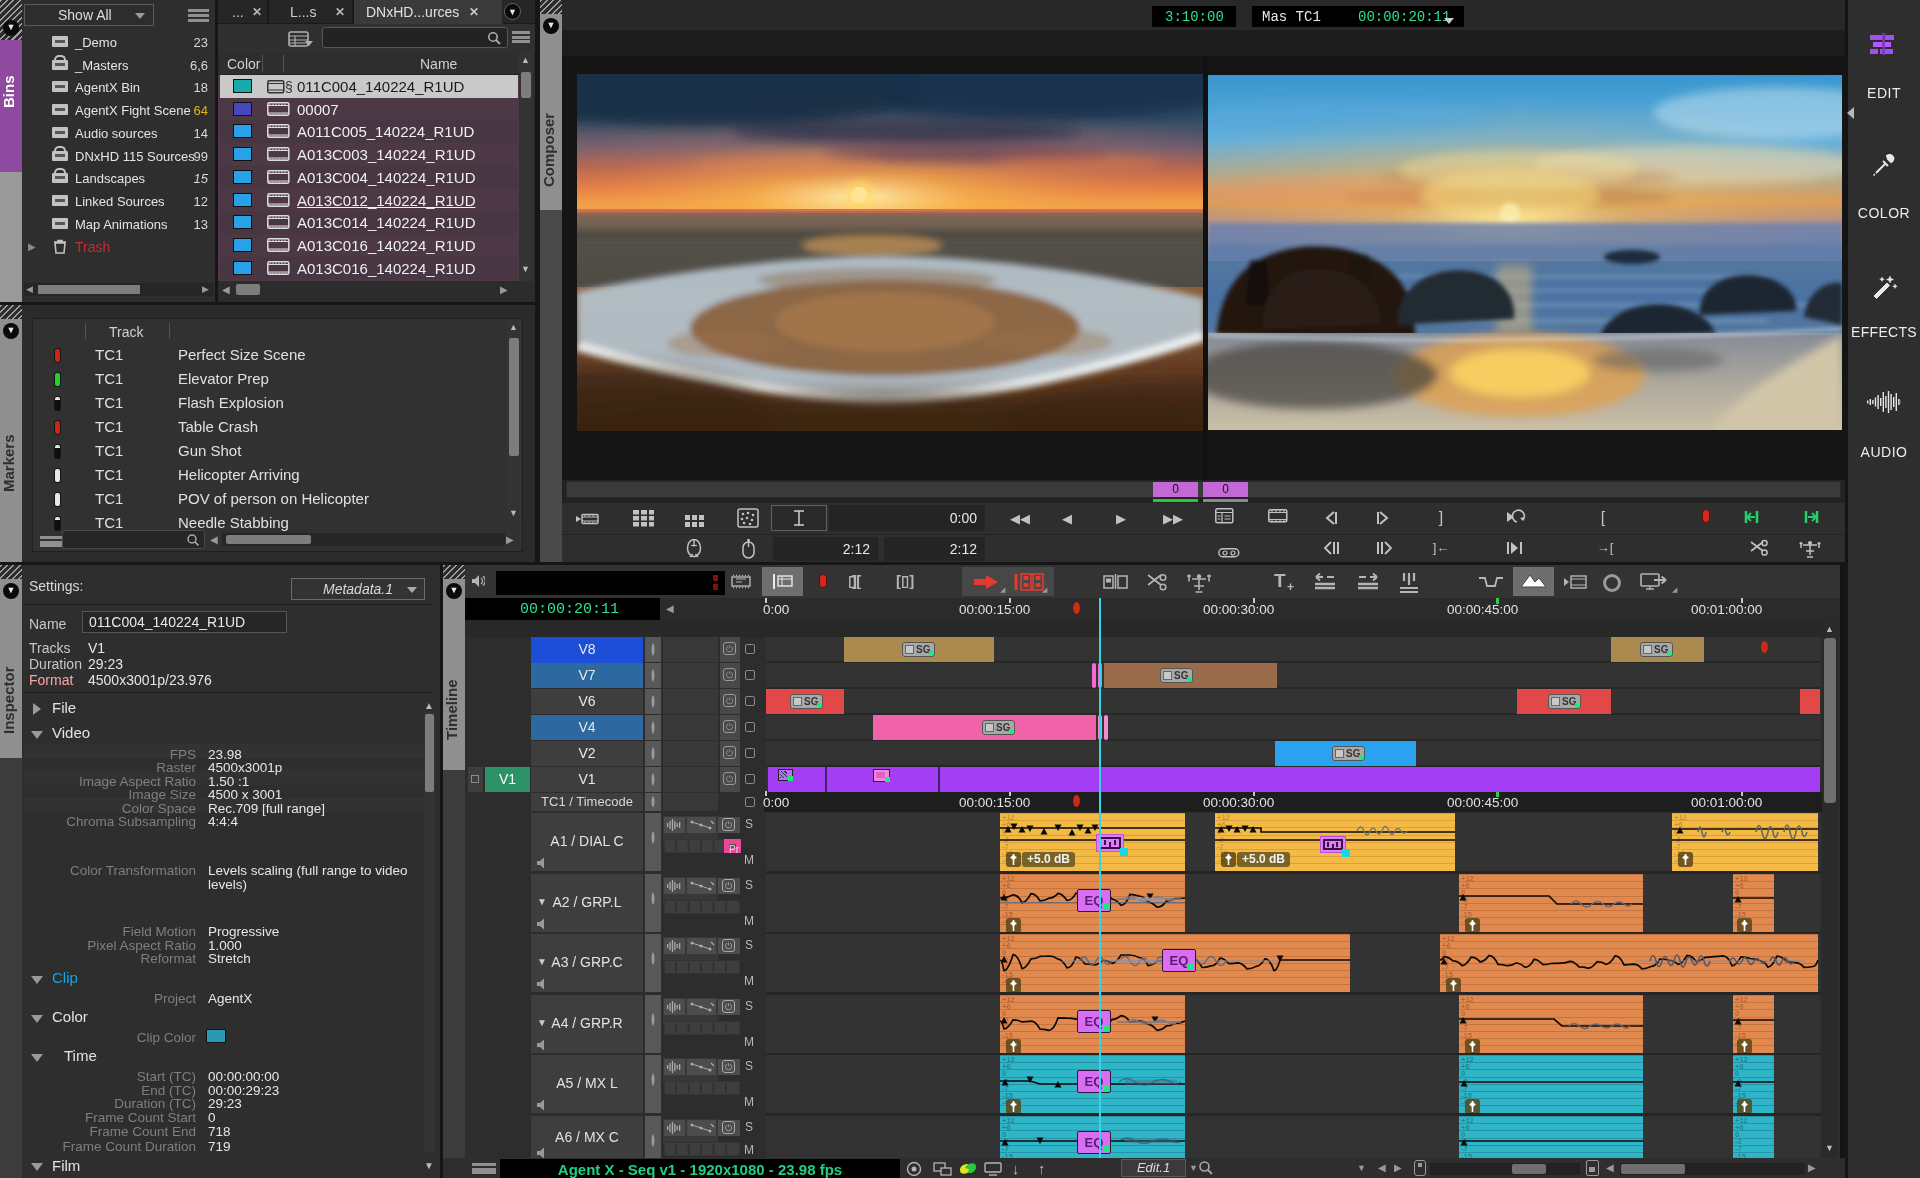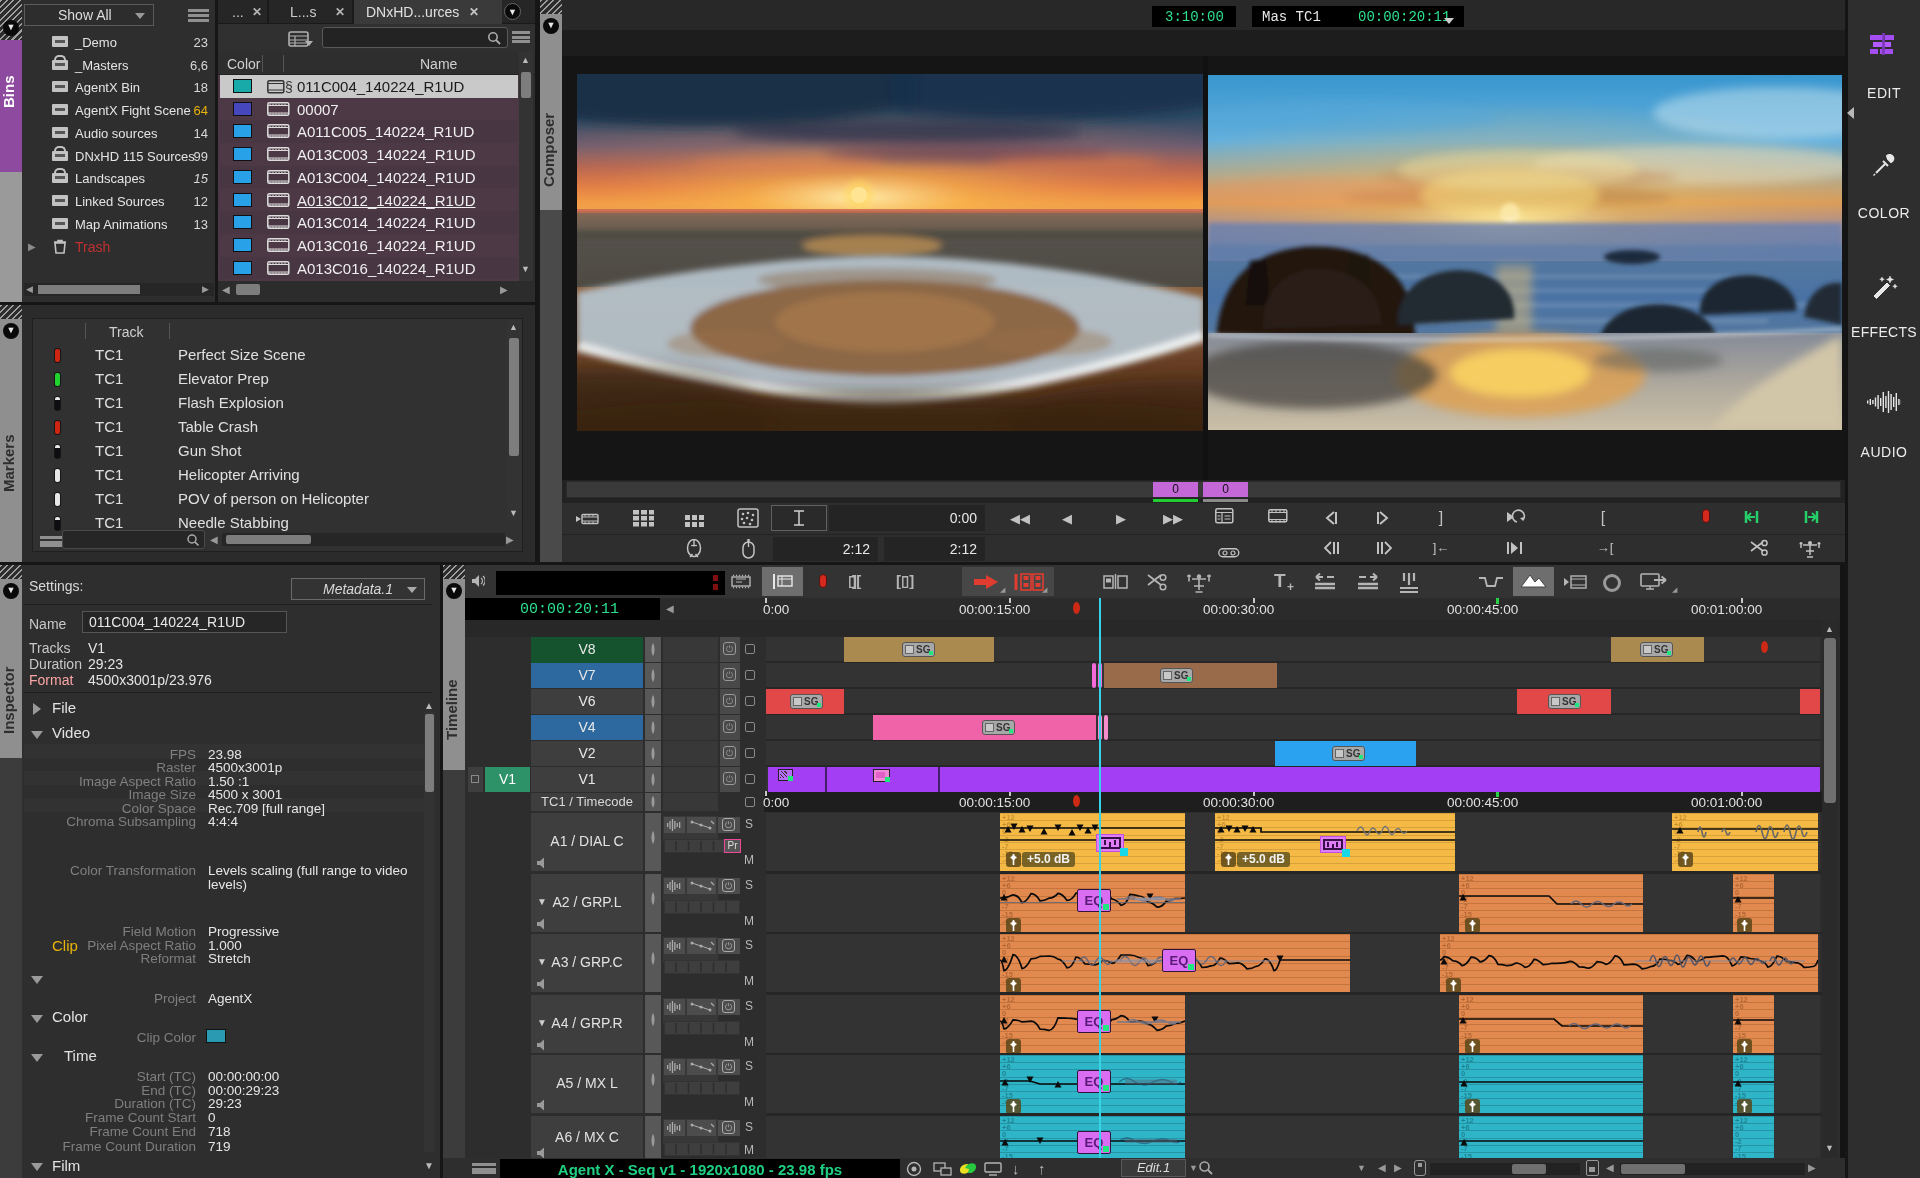--- a/index.html
+++ b/index.html
@@ -316,21 +316,21 @@
     <div class="a" style="left:208px;top:877px;color:#e6e6e6;font-size:13.5px;">levels)</div>
     <div class="a" style="left:0px;top:924px;width:196px;text-align:right;color:#7f7f7f;font-size:13.5px;white-space:nowrap;">Field Motion</div>
     <div class="a" style="left:208px;top:924px;color:#e6e6e6;font-size:13.5px;white-space:nowrap;">Progressive</div>
     <div class="a" style="left:0px;top:938px;width:196px;text-align:right;color:#7f7f7f;font-size:13.5px;white-space:nowrap;">Pixel Aspect Ratio</div>
     <div class="a" style="left:208px;top:938px;color:#e6e6e6;font-size:13.5px;white-space:nowrap;">1.000</div>
     <div class="a" style="left:0px;top:951px;width:196px;text-align:right;color:#7f7f7f;font-size:13.5px;white-space:nowrap;">Reformat</div>
     <div class="a" style="left:208px;top:951px;color:#e6e6e6;font-size:13.5px;white-space:nowrap;">Stretch</div>
     <div class="a" style="left:31px;top:974px;width:12px;height:10px;">
       <span style="position:absolute;left:0;top:2px;width:0;height:0;border-left:6px solid transparent;border-right:6px solid transparent;border-top:8px solid #9a9a9a;"></span>
     </div>
-    <div class="a" style="left:52px;top:937px;color:#eab308;font-size:15px;">Clip</div>
+    <div class="a" style="left:52px;top:969px;color:#0ea5e9;font-size:15px;">Clip</div>
     <div class="a" style="left:0px;top:991px;width:196px;text-align:right;color:#7f7f7f;font-size:13.5px;white-space:nowrap;">Project</div>
     <div class="a" style="left:208px;top:991px;color:#e6e6e6;font-size:13.5px;white-space:nowrap;">AgentX</div>
     <div class="a" style="left:31px;top:1013px;width:12px;height:10px;">
       <span style="position:absolute;left:0;top:2px;width:0;height:0;border-left:6px solid transparent;border-right:6px solid transparent;border-top:8px solid #9a9a9a;"></span>
     </div>
     <div class="a" style="left:52px;top:1008px;color:#e2e2e2;font-size:15px;">Color</div>
     <div class="a" style="left:0px;top:1030px;width:196px;text-align:right;color:#7f7f7f;font-size:13.5px;">Clip Color</div>
     <div class="a" style="left:206px;top:1029px;width:20px;height:14px;background:#2a9ab2;border:1px solid #111;"></div>
     <div class="a" style="left:31px;top:1052px;width:12px;height:10px;">
       <span style="position:absolute;left:0;top:2px;width:0;height:0;border-left:6px solid transparent;border-right:6px solid transparent;border-top:8px solid #9a9a9a;"></span>
@@ -811,21 +811,21 @@
     <div class="a" style="left:1073px;top:602px;width:7px;height:12px;background:#cc2a14;border-radius:50%;"></div>
     <div class="a" style="left:1496px;top:598px;width:3px;height:6px;background:#2ad045;"></div>
     <div class="a" style="left:465px;top:620px;width:1380px;height:17px;background:#282828;"></div>
     <div class="a" style="left:766px;top:637px;width:1054px;height:155px;background:#272727;"></div>
     <div class="a" style="left:766px;top:637px;width:1054px;height:24px;background:#333;"></div>
     <div class="a" style="left:766px;top:663px;width:1054px;height:24px;background:#333;"></div>
     <div class="a" style="left:766px;top:689px;width:1054px;height:24px;background:#333;"></div>
     <div class="a" style="left:766px;top:715px;width:1054px;height:24px;background:#333;"></div>
     <div class="a" style="left:766px;top:741px;width:1054px;height:24px;background:#333;"></div>
     <div class="a" style="left:766px;top:767px;width:1054px;height:24px;background:#333;"></div>
-    <div class="a" style="left:531px;top:637px;width:112px;height:38px;background:#14532d;color:#e8e8e8;font-size:14px;text-align:center;line-height:25px;">V8</div>
+    <div class="a" style="left:531px;top:637px;width:112px;height:38px;background:#1d4ed8;color:#e8e8e8;font-size:14px;text-align:center;line-height:25px;">V8</div>
     <div class="a" style="left:645px;top:637px;width:16px;height:25px;background:#585858;"><svg width="16" height="25">
         <path d="M8 6c2 3 2 10 0 13c-2-3-2-10 0-13Z" fill="#9a9a9a"></path>
       </svg></div>
     <div class="a" style="left:663px;top:637px;width:55px;height:25px;background:#383838;"></div>
     <div class="a" style="left:720px;top:637px;width:20px;height:25px;background:#494949;">
       <div class="a" style="left:3px;top:5px;width:13px;height:13px;border:1.5px solid #999;border-radius:3px;color:#999;font-size:9px;text-align:center;line-height:12px;">⏻</div>
     </div>
     <div class="a" style="left:742px;top:637px;width:18px;height:25px;">
       <div class="a" style="left:3px;top:7px;width:10px;height:10px;border:1.5px solid #8a8a8a;border-radius:2px;"></div>
     </div>
@@ -1127,21 +1127,21 @@
     </div>
     <div class="a" style="left:664px;top:1141.5px;width:76px;height:14px;background:#3e3e3e;box-shadow:inset 0 0 0 1px #333;"><svg width="76" height="14">
         <path d="M12.0 2v10" stroke="#2e2e2e" stroke-width="1.5"></path>
         <path d="M24.5 2v10" stroke="#2e2e2e" stroke-width="1.5"></path>
         <path d="M37.0 2v10" stroke="#2e2e2e" stroke-width="1.5"></path>
         <path d="M49.5 2v10" stroke="#2e2e2e" stroke-width="1.5"></path>
         <path d="M62.0 2v10" stroke="#2e2e2e" stroke-width="1.5"></path>
       </svg></div>
     <div class="a" style="left:745px;top:1119.5px;color:#b8b8b8;font-size:12px;">S</div>
     <div class="a" style="left:744px;top:1142.5px;color:#b8b8b8;font-size:12px;">M</div>
-    <div class="a" style="left:724px;top:839px;width:17px;height:14px;background:#555;border:1px solid #ec4899;color:#ddd;font-size:10px;text-align:center;line-height:12px;">Pr</div>
+    <div class="a" style="left:724px;top:839px;width:17px;height:14px;background:#555;border:5px solid #ec4899;color:#ddd;font-size:10px;text-align:center;line-height:12px;">Pr</div>
     <div class="a" style="left:844px;top:637px;width:150px;height:25px;background:#ab8a50;"></div>
     <div class="a sg" style="left:902px;top:642px;width:33px;height:15px;">
       <div class="sgl"></div>
       <div class="sgt">SG</div>
       <div class="sgg"></div>
     </div>
     <div class="a" style="left:1611px;top:637px;width:93px;height:25px;background:#ab8a50;"></div>
     <div class="a sg" style="left:1640px;top:642px;width:33px;height:15px;">
       <div class="sgl"></div>
       <div class="sgt">SG</div>

